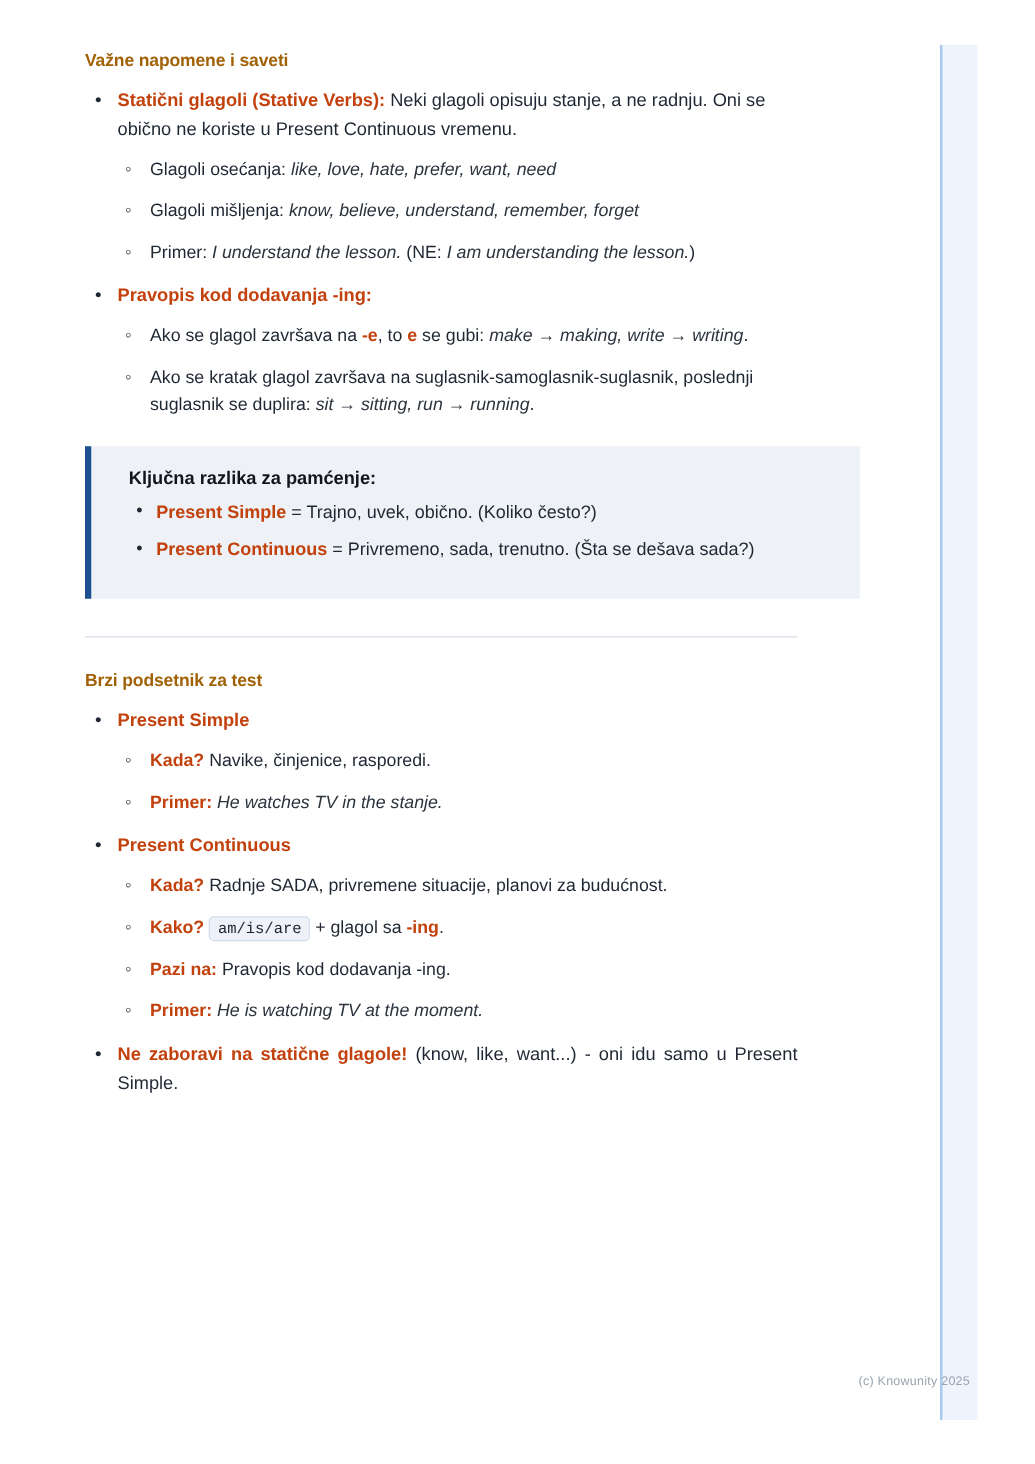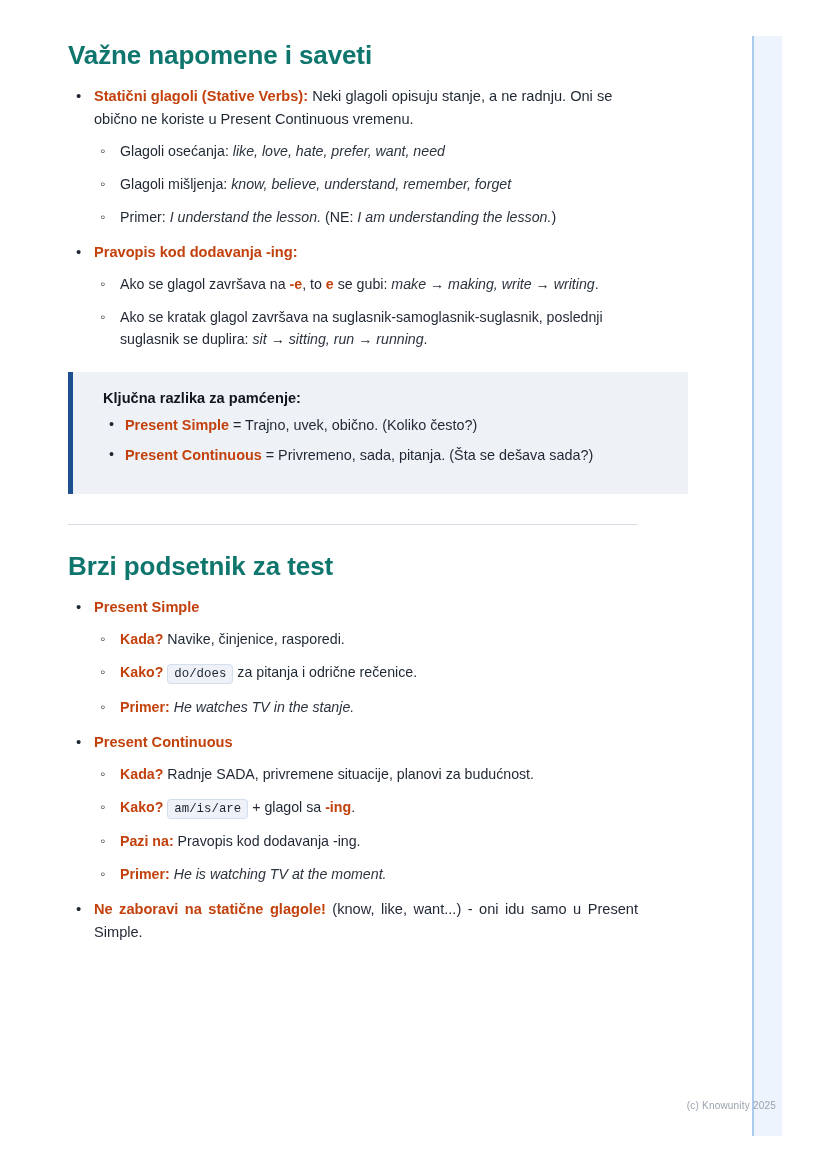--- a/index.html
+++ b/index.html
@@ -26,22 +26,22 @@
     background: #eef4fd;
     border-left: 2px solid #a9c9ef;
   }
   .content {
     position: absolute;
     left: 68px;
     top: 30px;
     width: 570px;
   }
   h1.section-title {
-    color: #0f766e;
-    font-size: 26px;
+    color: #a16207;
+    font-size: 14px;
     font-weight: bold;
     margin: 10px 0 14px 0;
     letter-spacing: -0.1px;
   }
   h1.section-title.second {
     margin-top: 26px;
   }
   ul.lvl1 {
     list-style: none;
     margin: 0;
@@ -185,42 +185,38 @@
       </li>
     </ul>
 
     <div class="callout">
       <div class="c-title">Ključna razlika za pamćenje:</div>
       <ul>
         <li>
           <b>Present Simple</b><span> = Trajno, uvek, obično. (Koliko često?)</span>
         </li>
         <li>
-          <b>Present Continuous</b><span> = Privremeno, sada, pitanja. (Šta se dešava sada?)</span>
+          <b>Present Continuous</b><span> = Privremeno, sada, trenutno. (Šta se dešava sada?)</span>
         </li>
       </ul>
     </div>
 
     <hr class="divider">
 
     <h1 class="section-title second">Brzi podsetnik za test</h1>
 
     <ul class="lvl1">
 
       <li>
         <b>Present Simple</b>
         <ul class="lvl2">
           <li>
             <b>Kada?</b><span> Navike, činjenice, rasporedi.</span>
           </li>
           <li>
-            <b>Kako?</b>
-            <code>do/does</code><span> za pitanja i odrične rečenice.</span>
-          </li>
-          <li>
             <b>Primer:</b><i> He watches TV in the stanje.</i>
           </li>
         </ul>
       </li>
 
       <li>
         <b>Present Continuous</b>
         <ul class="lvl2">
           <li>
             <b>Kada?</b><span> Radnje SADA, privremene situacije, planovi za budućnost.</span>

